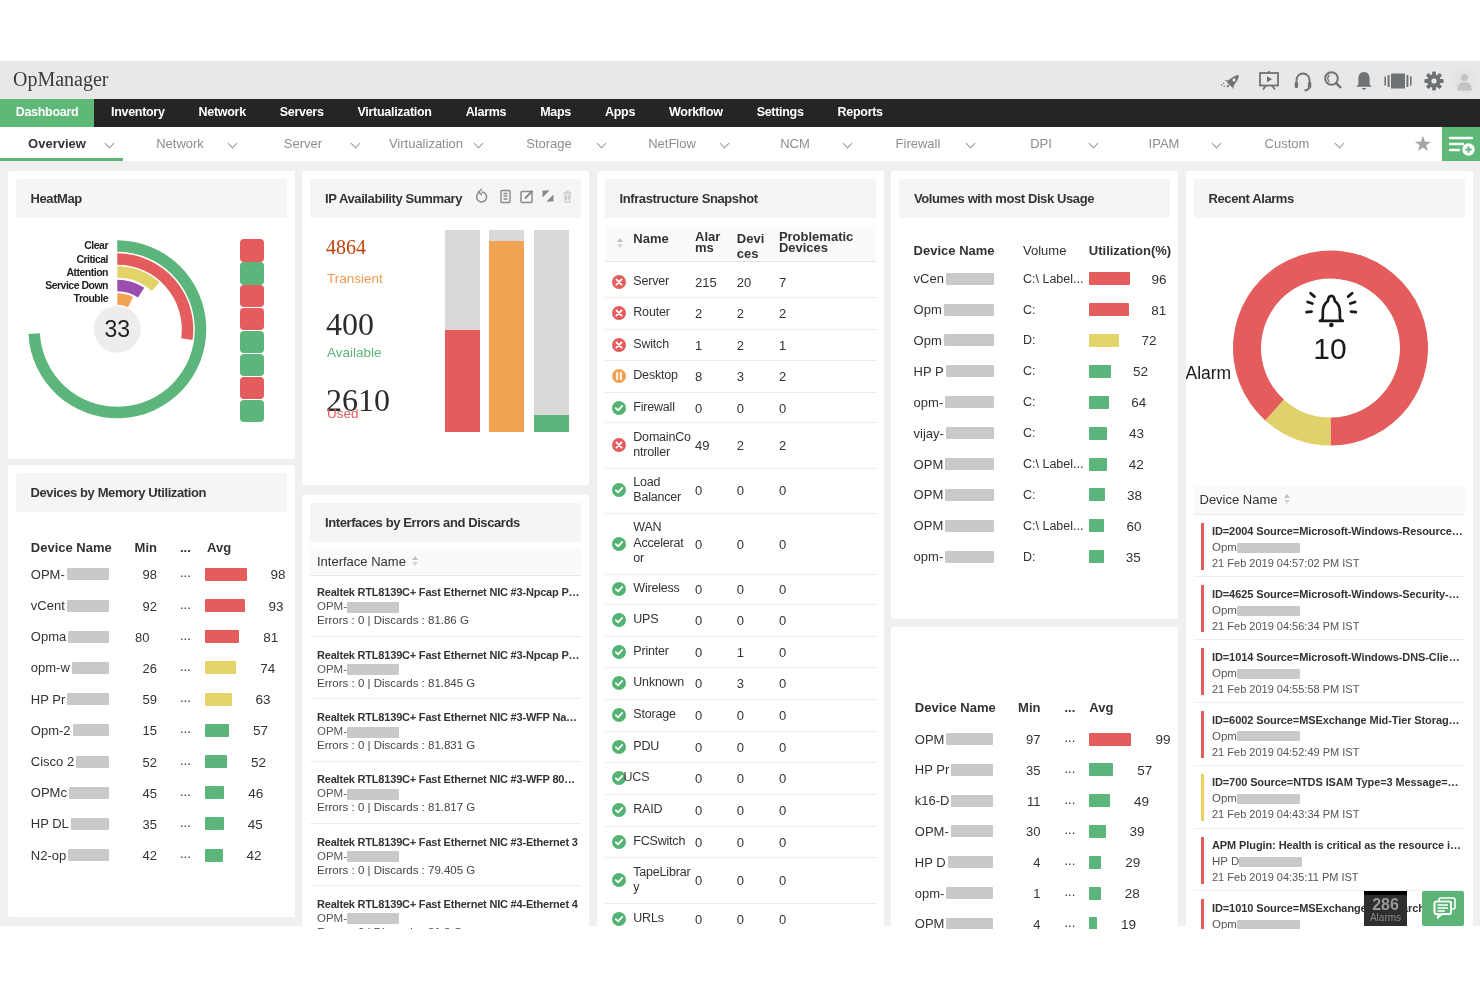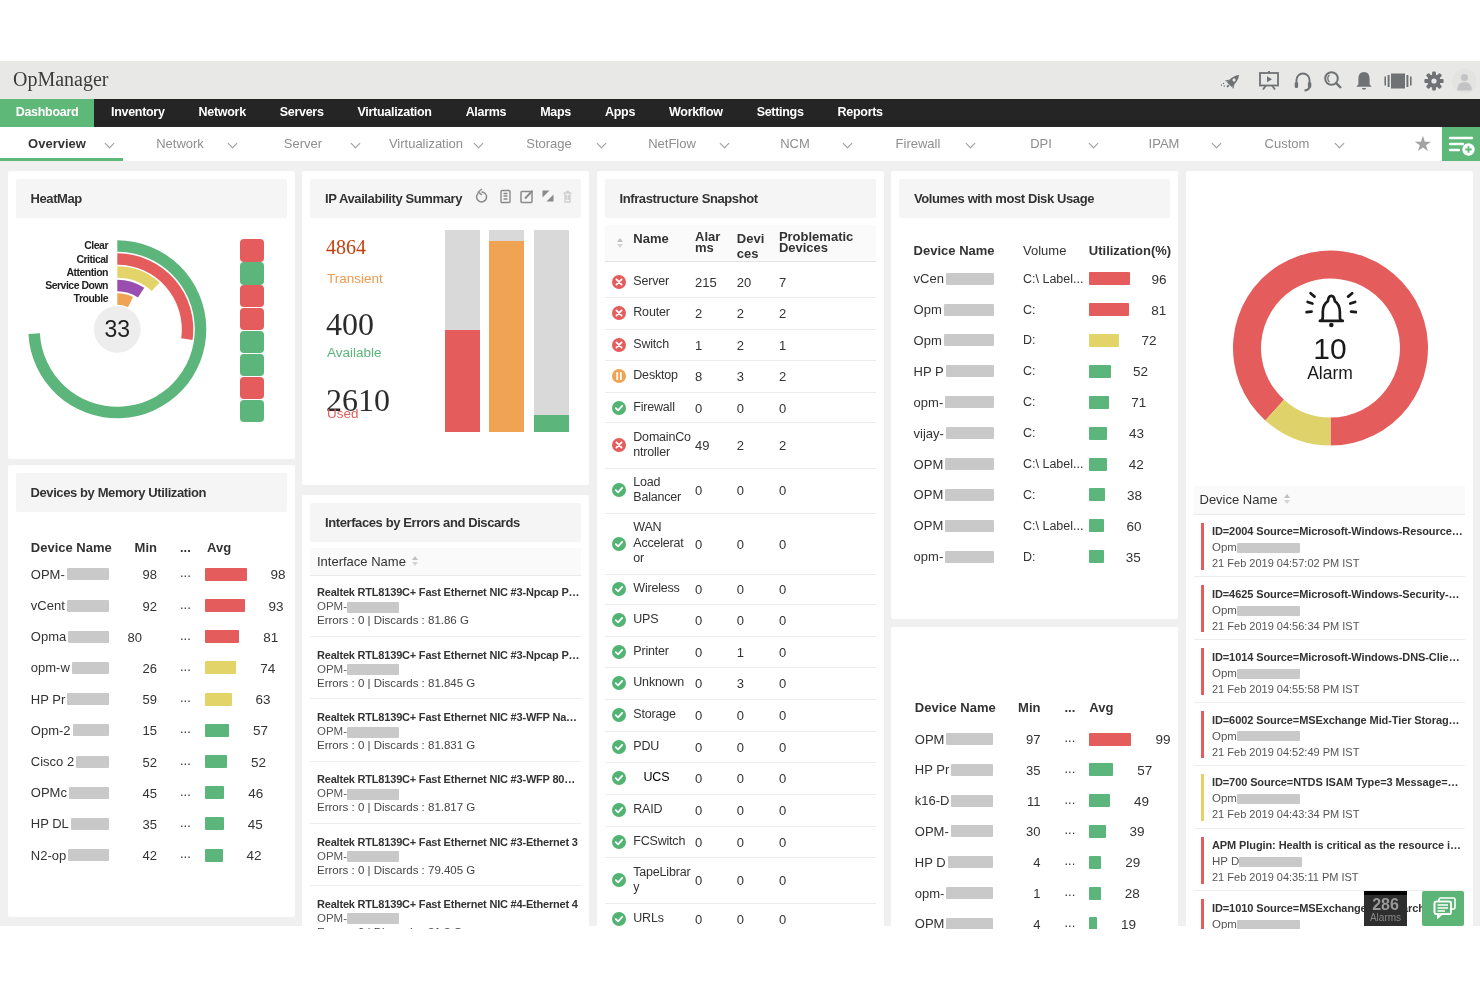--- a/index.html
+++ b/index.html
@@ -206,21 +206,21 @@
         <span class="redact" style="flex:1;margin-left:2px"></span>
       </div>
       <div class="abs" style="left:120px;top:133.5px;width:29.5px;text-align:right;font-size:13px;color:#333">92</div>
       <div class="abs" style="left:172.5px;top:131.5px;font-size:13px;color:#333">...</div>
       <div class="bar" style="left:197px;top:134.0px;width:40.0px;background:#e45c5c"></div>
       <div class="abs" style="left:261.0px;top:133.5px;font-size:13.5px;color:#333">93</div>
       <div class="abs" style="left:23.3px;top:164.7px;width:78px;height:14px;font-size:13px;color:#333;display:flex;align-items:center;white-space:nowrap">
         <span>Opma</span>
         <span class="redact" style="flex:1;margin-left:2px"></span>
       </div>
-      <div class="abs" style="left:120px;top:164.7px;width:29.5px;text-align:left;font-size:13px;color:#333">80</div>
+      <div class="abs" style="left:120px;top:164.7px;width:29.5px;text-align:center;font-size:13px;color:#333">80</div>
       <div class="abs" style="left:172.5px;top:162.7px;font-size:13px;color:#333">...</div>
       <div class="bar" style="left:197px;top:165.2px;width:34.8px;background:#e45c5c"></div>
       <div class="abs" style="left:255.8px;top:164.7px;font-size:13.5px;color:#333">81</div>
       <div class="abs" style="left:23.3px;top:195.9px;width:78px;height:14px;font-size:13px;color:#333;display:flex;align-items:center;white-space:nowrap">
         <span>opm-w</span>
         <span class="redact" style="flex:1;margin-left:2px"></span>
       </div>
       <div class="abs" style="left:120px;top:195.9px;width:29.5px;text-align:right;font-size:13px;color:#333">26</div>
       <div class="abs" style="left:172.5px;top:193.9px;font-size:13px;color:#333">...</div>
       <div class="bar" style="left:197px;top:196.4px;width:31.8px;background:#e3d46a"></div>
@@ -474,21 +474,21 @@
       </svg>
       <div class="abs" style="left:36.8px;top:567.8px;font-size:12.5px;letter-spacing:-0.2px;color:#333;line-height:15.5px">PDU</div>
       <div class="abs" style="left:98.5px;top:568.5px;font-size:13px;color:#333">0</div>
       <div class="abs" style="left:140.3px;top:568.5px;font-size:13px;color:#333">0</div>
       <div class="abs" style="left:182.4px;top:568.5px;font-size:13px;color:#333">0</div>
       <div class="abs" style="left:8px;right:8px;top:559.8px;height:1px;background:#ececec"></div>
       <svg class="ic" style="left:15.1px;top:600px" width="14" height="14" viewBox="0 0 14 14">
         <circle cx="7" cy="7" r="7" fill="#52b373"></circle>
         <path d="M3.8,7.2 L6.1,9.4 L10.2,4.9" stroke="#fff" stroke-width="1.8" fill="none" stroke-linecap="round" stroke-linejoin="round"></path>
       </svg>
-      <div class="abs" style="left:47px;top:599.2px;font-size:12.5px;letter-spacing:-0.2px;color:#000000;line-height:15.5px">UCS</div>
+      <div class="abs" style="left:27px;top:599.2px;font-size:12.5px;letter-spacing:-0.2px;color:#404040;line-height:15.5px">UCS</div>
       <div class="abs" style="left:98.5px;top:600.0px;font-size:13px;color:#333">0</div>
       <div class="abs" style="left:140.3px;top:600.0px;font-size:13px;color:#333">0</div>
       <div class="abs" style="left:182.4px;top:600.0px;font-size:13px;color:#333">0</div>
       <div class="abs" style="left:8px;right:8px;top:591.2px;height:1px;background:#ececec"></div>
       <svg class="ic" style="left:15.1px;top:631.5px" width="14" height="14" viewBox="0 0 14 14">
         <circle cx="7" cy="7" r="7" fill="#52b373"></circle>
         <path d="M3.8,7.2 L6.1,9.4 L10.2,4.9" stroke="#fff" stroke-width="1.8" fill="none" stroke-linecap="round" stroke-linejoin="round"></path>
       </svg>
       <div class="abs" style="left:36.8px;top:630.8px;font-size:12.5px;letter-spacing:-0.2px;color:#333;line-height:15.5px">RAID</div>
       <div class="abs" style="left:98.5px;top:631.5px;font-size:13px;color:#333">0</div>
@@ -555,21 +555,21 @@
       </div>
       <div class="abs" style="left:132px;top:193.3px;font-size:12.5px;color:#333;white-space:nowrap">C:</div>
       <div class="bar" style="left:197.8px;top:193.8px;width:22.1px;background:#5cb57b"></div>
       <div class="abs" style="left:241.9px;top:193.3px;font-size:13.5px;color:#333">52</div>
       <div class="abs" style="left:22.6px;top:224.2px;width:80px;height:14px;font-size:13px;color:#333;display:flex;align-items:center;white-space:nowrap">
         <span>opm-</span>
         <span class="redact" style="flex:1;margin-left:2px"></span>
       </div>
       <div class="abs" style="left:132px;top:224.2px;font-size:12.5px;color:#333;white-space:nowrap">C:</div>
       <div class="bar" style="left:197.8px;top:224.7px;width:20.4px;background:#5cb57b"></div>
-      <div class="abs" style="left:240.2px;top:224.2px;font-size:13.5px;color:#333">71</div>
+      <div class="abs" style="left:240.2px;top:224.2px;font-size:13.5px;color:#333">64</div>
       <div class="abs" style="left:22.6px;top:255.1px;width:80px;height:14px;font-size:13px;color:#333;display:flex;align-items:center;white-space:nowrap">
         <span>vijay-</span>
         <span class="redact" style="flex:1;margin-left:2px"></span>
       </div>
       <div class="abs" style="left:132px;top:255.1px;font-size:12.5px;color:#333;white-space:nowrap">C:</div>
       <div class="bar" style="left:197.8px;top:255.6px;width:18.3px;background:#5cb57b"></div>
       <div class="abs" style="left:238.1px;top:255.1px;font-size:13.5px;color:#333">43</div>
       <div class="abs" style="left:22.6px;top:286.0px;width:80px;height:14px;font-size:13px;color:#333;display:flex;align-items:center;white-space:nowrap">
         <span>OPM</span>
         <span class="redact" style="flex:1;margin-left:2px"></span>
@@ -655,36 +655,37 @@
       <div class="abs" style="left:23.8px;top:290.3px;width:78px;height:14px;font-size:13px;color:#333;display:flex;align-items:center;white-space:nowrap">
         <span>OPM</span>
         <span class="redact" style="flex:1;margin-left:2px"></span>
       </div>
       <div class="abs" style="left:120px;top:290.3px;width:29.5px;text-align:right;font-size:13px;color:#333">4</div>
       <div class="abs" style="left:173.5px;top:288.3px;font-size:13px;color:#333">...</div>
       <div class="bar" style="left:197.8px;top:290.8px;width:8.2px;background:#5cb57b"></div>
       <div class="abs" style="left:230.0px;top:290.3px;font-size:13.5px;color:#333">19</div>
     </div>
 <div class="card" style="left:1185.5px;top:171px;width:287px;height:758px">
+      <div class="chead">Recent Alarms</div>
       <svg class="abs" style="left:0;top:0" width="287" height="310" viewBox="0 0 287 310">
         <path d="M79.26,249.46 A97.50,97.50 0 1 1 144.50,274.50 L144.50,246.50 A69.50,69.50 0 1 0 98.00,228.65 Z" fill="#e45c5c"></path>
         <path d="M144.50,274.50 A97.50,97.50 0 0 1 79.26,249.46 L98.00,228.65 A69.50,69.50 0 0 0 144.50,246.50 Z" fill="#e0d26b"></path>
       </svg>
       <svg class="abs" style="left:119px;top:118px" width="52" height="46" viewBox="0 0 45 40">
         <g transform="translate(22.8,18) scale(1.16) translate(-22.8,-18)">
 <g stroke="#1a1a1a" stroke-width="2" fill="none" stroke-linecap="round">
 <path d="M14.2,26.4 C15.6,26.4 16.4,25.6 16.4,23.4 L16.4,19.8 C16.4,15.4 18.1,12.9 20.2,11.5 C20.5,9.1 21.4,7.6 22.8,7.6 C24.2,7.6 25.1,9.1 25.4,11.5 C27.5,12.9 29.2,15.4 29.2,19.8 L29.2,23.4 C29.2,25.6 30,26.4 31.4,26.4 Z" stroke-linejoin="round"></path>
 <path d="M10.2,8.2 L7.2,5.6 M8.6,13.4 L5,12.2 M8,19.4 L4.2,19.8"></path>
 <path d="M35.4,8.2 L38.4,5.6 M37,13.4 L40.6,12.2 M37.6,19.4 L41.4,19.8"></path>
 </g>
           <circle cx="22.8" cy="29.5" r="1.7" fill="#1a1a1a"></circle>
         </g>
       </svg>
       <div class="abs" style="left:0;top:161px;width:289px;text-align:center;font-size:30px;color:#1a1a1a">10</div>
-      <div class="abs" style="left:0;top:192px;width:289px;text-align:center;font-size:17.5px;color:#1a1a1a">Alarm</div>
+      <div class="abs" style="left:0;top:192px;width:289px;font-size:17.5px;color:#1a1a1a">Alarm</div>
       <div class="abs" style="left:8px;right:8px;top:315.4px;height:28.4px;background:#fafafa;border-bottom:1px solid #e9e9e9;font-size:13px;color:#333;line-height:28px;padding-left:6px">Device Name<span class="sorticon"></span></div>
       <div class="abs" style="left:8px;right:8px;top:343.6px;height:62.8px;border-bottom:1px solid #ededed;overflow:hidden">
         <div class="abs" style="left:7.4px;top:8px;width:3px;height:47px;background:#e45c5c"></div>
         <div class="abs" style="left:18.5px;top:10.5px;right:1px;font-size:11px;font-weight:700;letter-spacing:-0.1px;color:#333;white-space:nowrap;overflow:hidden;text-overflow:ellipsis">ID=2004 Source=Microsoft-Windows-Resource-Exha...</div>
         <div class="abs" style="left:18.5px;top:26.5px;font-size:11.5px;color:#555;white-space:nowrap">Opm<span class="redact" style="width:63px;height:10px"></span></div>
         <div class="abs" style="left:18.5px;top:42.5px;font-size:11px;color:#555">21 Feb 2019 04:57:02 PM IST</div>
       </div>
       <div class="abs" style="left:8px;right:8px;top:406.4px;height:62.8px;border-bottom:1px solid #ededed;overflow:hidden">
         <div class="abs" style="left:7.4px;top:8px;width:3px;height:47px;background:#e45c5c"></div>
         <div class="abs" style="left:18.5px;top:10.5px;right:1px;font-size:11px;font-weight:700;letter-spacing:-0.1px;color:#333;white-space:nowrap;overflow:hidden;text-overflow:ellipsis">ID=4625 Source=Microsoft-Windows-Security-Auditi...</div>

